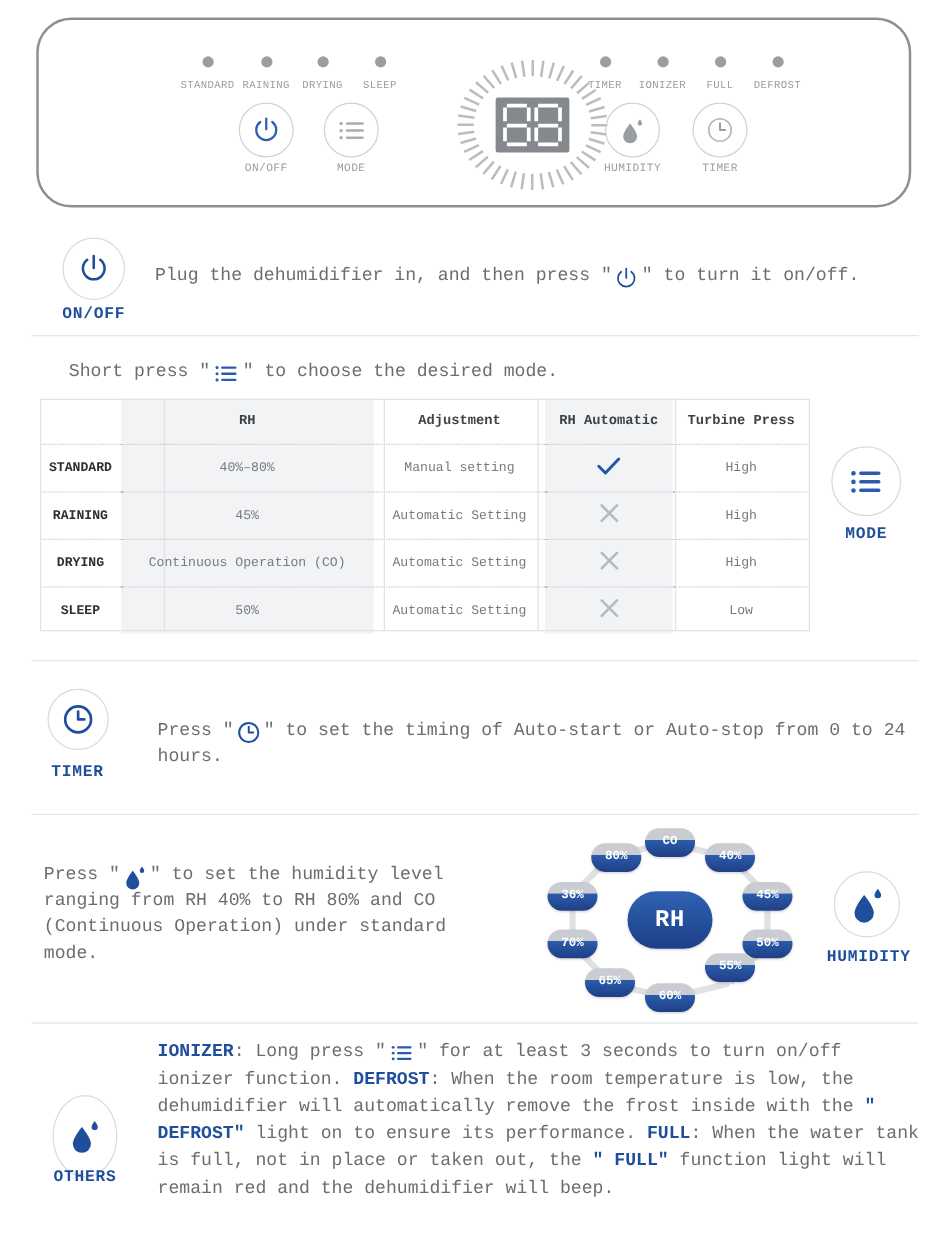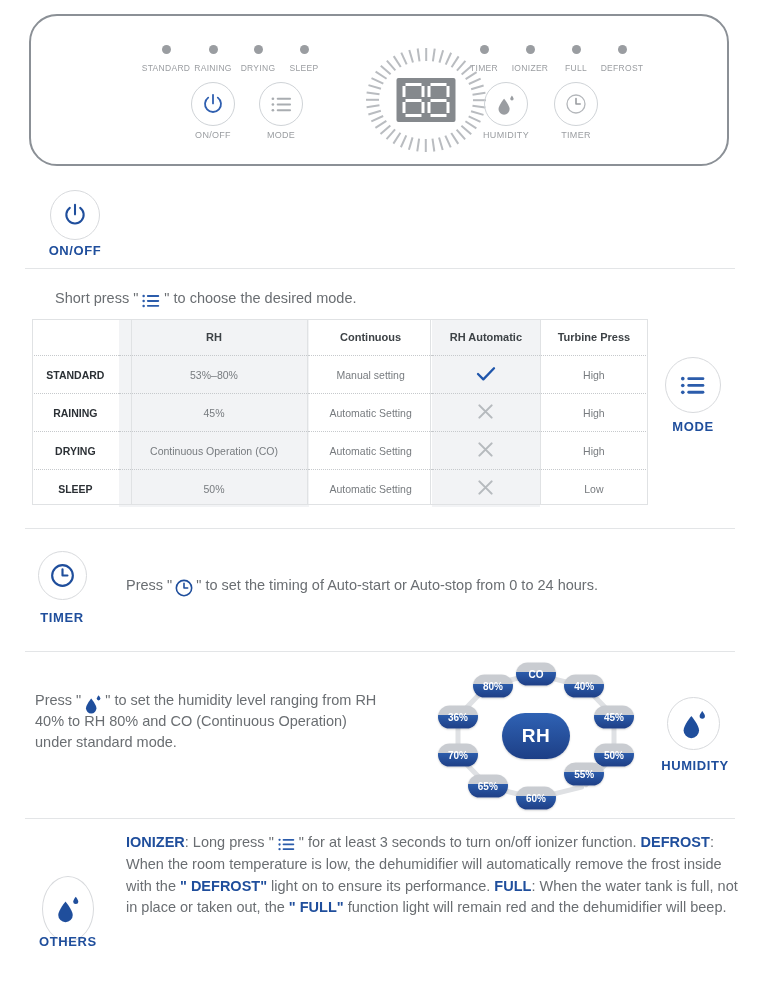--- a/index.html
+++ b/index.html
@@ -5,21 +5,21 @@
 <style>
   html,body{margin:0;padding:0;}
   body{
     width:761px;height:994px;
     background:#ffffff;
     font-family:"Liberation Sans", sans-serif;
     color:#5b5f63;
     overflow:hidden;
     position:relative;
   }
-  .page{position:relative;width:761px;height:994px;}
+  .page{position:relative;width:761px;height:994px;font-family:Liberation Mono, monospace;}
 
   
   .panel{
     position:absolute;left:29px;top:14px;width:700px;height:152px;
     border:2px solid #8b9096;border-radius:28px;background:#fff;
     box-sizing:border-box;
   }
   .led{position:absolute;width:9px;height:9px;border-radius:50%;background:#9a9da1;}
   .led-label{
     position:absolute;font-size:8.5px;letter-spacing:.3px;color:#9a9da1;
@@ -227,48 +227,54 @@
   </div>
 
   <div class="circle-btn" style="left:50px;top:190px;width:50px;height:50px;">
     <svg width="26" height="26" viewBox="0 0 24 24">
       <path d="M7.2 5.4a8 8 0 1 0 9.6 0" fill="none" stroke="#1f4e9c" stroke-width="1.9" stroke-linecap="round"></path>
       <line x1="12" y1="2.6" x2="12" y2="11.4" stroke="#1f4e9c" stroke-width="1.9" stroke-linecap="round"></line>
     </svg>
   </div>
   <div class="circle-cap" style="left:75px;top:243px;font-size:13px;">ON/OFF</div>
 
+  <div class="body-text" style="left:124px;top:211px;width:600px;font-size:14.5px;">
+    <span>Plug the dehumidifier in, and then press  "</span><svg class="glyph" width="20" height="22" viewBox="0 0 24 26" style="margin:0 2px -4px 2px;">
+      <path d="M7.2 7.4a8 8 0 1 0 9.6 0" fill="none" stroke="#1f4e9c" stroke-width="1.7" stroke-linecap="round"></path>
+      <line x1="12" y1="4.6" x2="12" y2="13.4" stroke="#1f4e9c" stroke-width="1.7" stroke-linecap="round"></line>
+    </svg><span>"  to turn it on/off.</span>
+  </div>
 
   <div class="rule" style="top:268px;"></div>
 
   <div class="body-text" style="left:55px;top:288px;width:560px;font-size:14.5px;">
     <span>Short press  "</span><svg class="glyph" width="20" height="18" viewBox="0 0 24 22" style="margin:0 3px -3px 3px;">
       <circle cx="3" cy="5" r="1.5" fill="#2b5cab"></circle>
         <rect x="7" y="3.8" width="15" height="2.3" rx="1" fill="#2b5cab"></rect>
       <circle cx="3" cy="11" r="1.5" fill="#2b5cab"></circle>
         <rect x="7" y="9.8" width="15" height="2.3" rx="1" fill="#2b5cab"></rect>
       <circle cx="3" cy="17" r="1.5" fill="#2b5cab"></circle>
         <rect x="7" y="15.8" width="15" height="2.3" rx="1" fill="#2b5cab"></rect>
     </svg><span>"  to choose the desired mode.</span>
   </div>
 
   <table class="tbl">
     <thead>
         <tr id="tbl-head">
           <th></th>
           <th class="shade">RH</th>
-          <th>Continuous</th>
+          <th>Adjustment</th>
           <th class="shade">RH Automatic</th>
           <th>Turbine Press</th>
         </tr>
       </thead>
     <tbody id="tbl-body">
         <tr class="drow">
           <td class="rowname">STANDARD</td>
-          <td class="shade">53%–80%</td>
+          <td class="shade">40%–80%</td>
           <td>Manual setting</td>
           <td class="shade"><svg width="20" height="16" viewBox="0 0 22 18">
               <path d="M2 9 L8 15 L20 2.5" fill="none" stroke="#1f55ab" stroke-width="2.6" stroke-linecap="round" stroke-linejoin="round"></path>
             </svg></td>
           <td>High</td>
         </tr>
         <tr class="drow">
           <td class="rowname">RAINING</td>
           <td class="shade">45%</td>
           <td>Automatic Setting</td>

